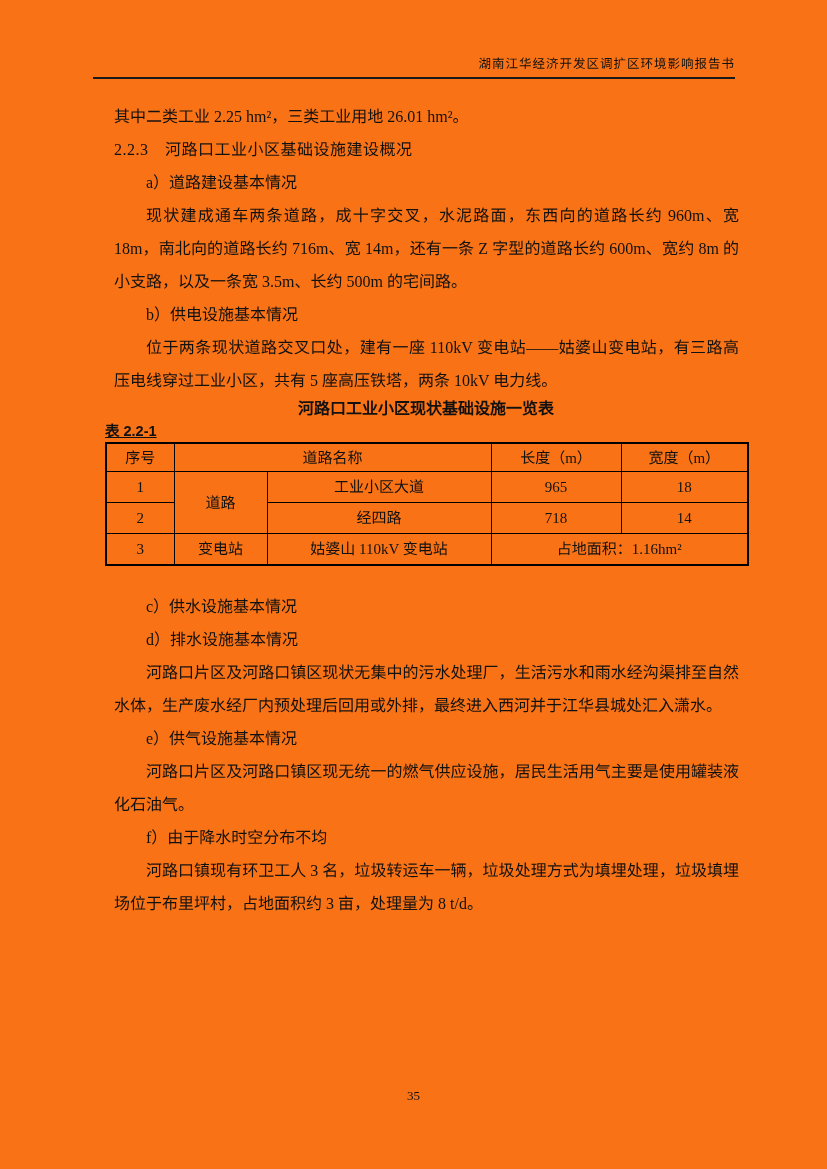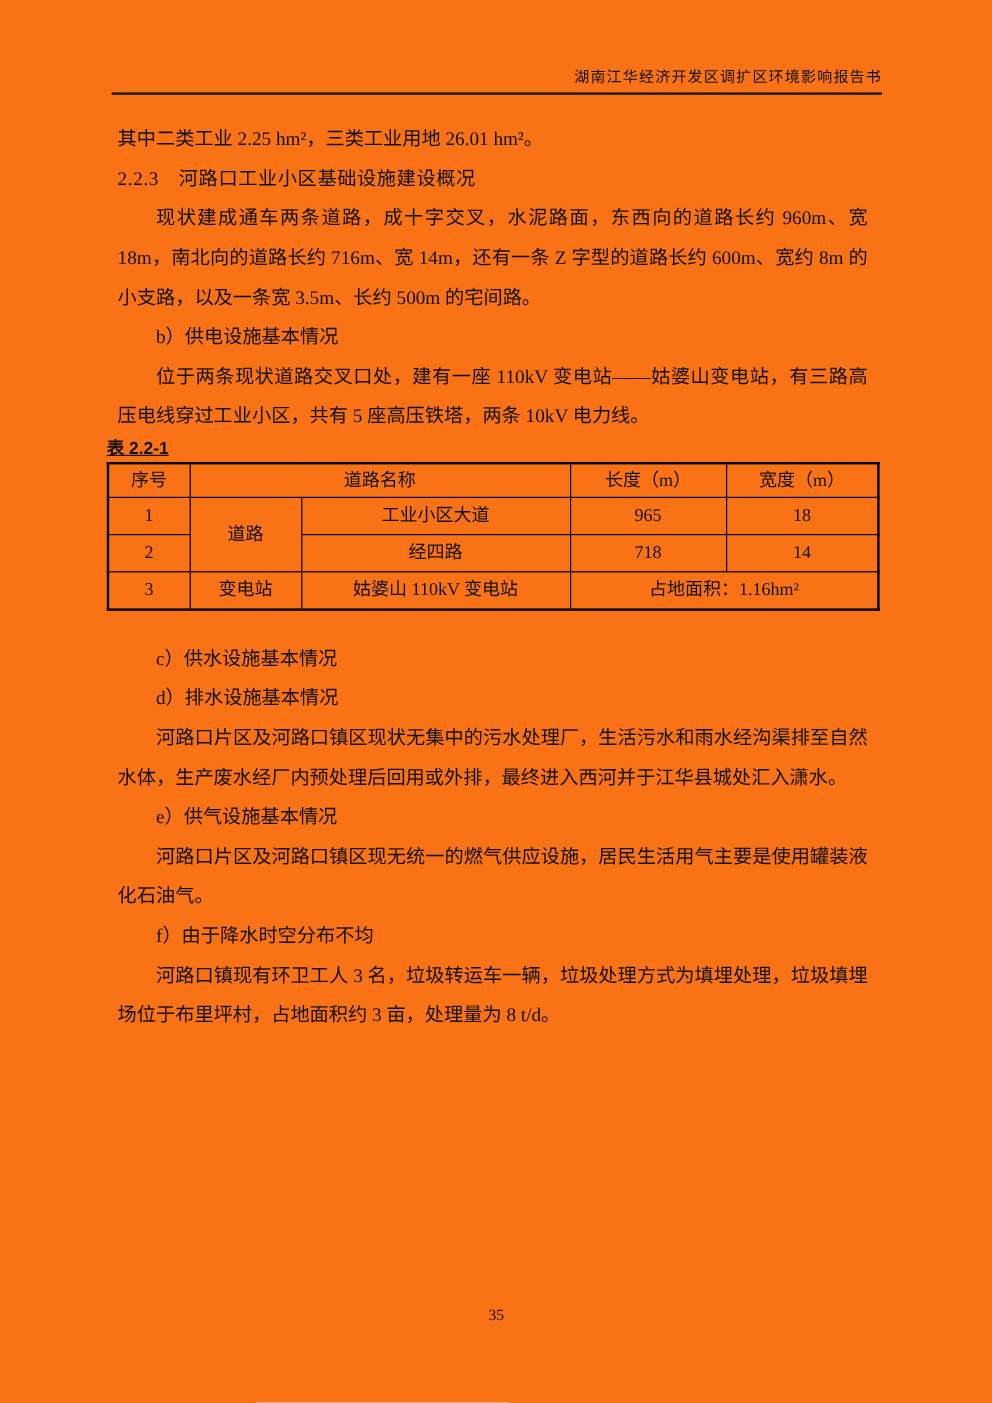--- a/index.html
+++ b/index.html
@@ -14,21 +14,21 @@
   
   .running-head{
     position:absolute;top:56px;left:93px;width:642px;
     text-align:right;font-size:12.5px;line-height:16px;
     border-bottom:2px solid #1a1a1a;
     padding-bottom:5px;
     letter-spacing:1px;
   }
   
   .content{
-    position:absolute;top:100px;left:98px;width:625px;
+    position:absolute;top:100px;left:114px;width:625px;
     font-size:16px;line-height:33px;
     text-align:justify;
   }
   .content p{margin:0;}
   .indent{text-indent:32px;}
   .section-heading{letter-spacing:0.5px;}
   
   .table-block{margin-left:-9px;width:642px;text-align:left;}
   .tbl-title{
     text-align:center;
@@ -70,26 +70,28 @@
   <div class="running-head">
     <span>湖南江华经济开发区调扩区环境影响报告书</span>
   </div>
 
   <div class="content">
 
     <p>其中二类工业 2.25 hm²，三类工业用地 26.01 hm²。</p>
 
     <p class="section-heading">2.2.3　河路口工业小区基础设施建设概况</p>
 
+    <p class="indent">a）道路建设基本情况</p>
     <p class="indent">现状建成通车两条道路，成十字交叉，水泥路面，东西向的道路长约 960m、宽 18m，南北向的道路长约 716m、宽 14m，还有一条 Z 字型的道路长约 600m、宽约 8m 的小支路，以及一条宽 3.5m、长约 500m 的宅间路。</p>
 
     <p class="indent">b）供电设施基本情况</p>
     <p class="indent">位于两条现状道路交叉口处，建有一座 110kV 变电站——姑婆山变电站，有三路高压电线穿过工业小区，共有 5 座高压铁塔，两条 10kV 电力线。</p>
 
     <div class="table-block">
+      <p class="tbl-title">河路口工业小区现状基础设施一览表</p>
       <p class="tbl-label">表 2.2-1</p>
       <table class="infra">
         <colgroup>
           <col style="width:68px">
           <col style="width:93px">
           <col style="width:224px">
           <col style="width:130px">
           <col style="width:127px">
         </colgroup>
         <tbody>

